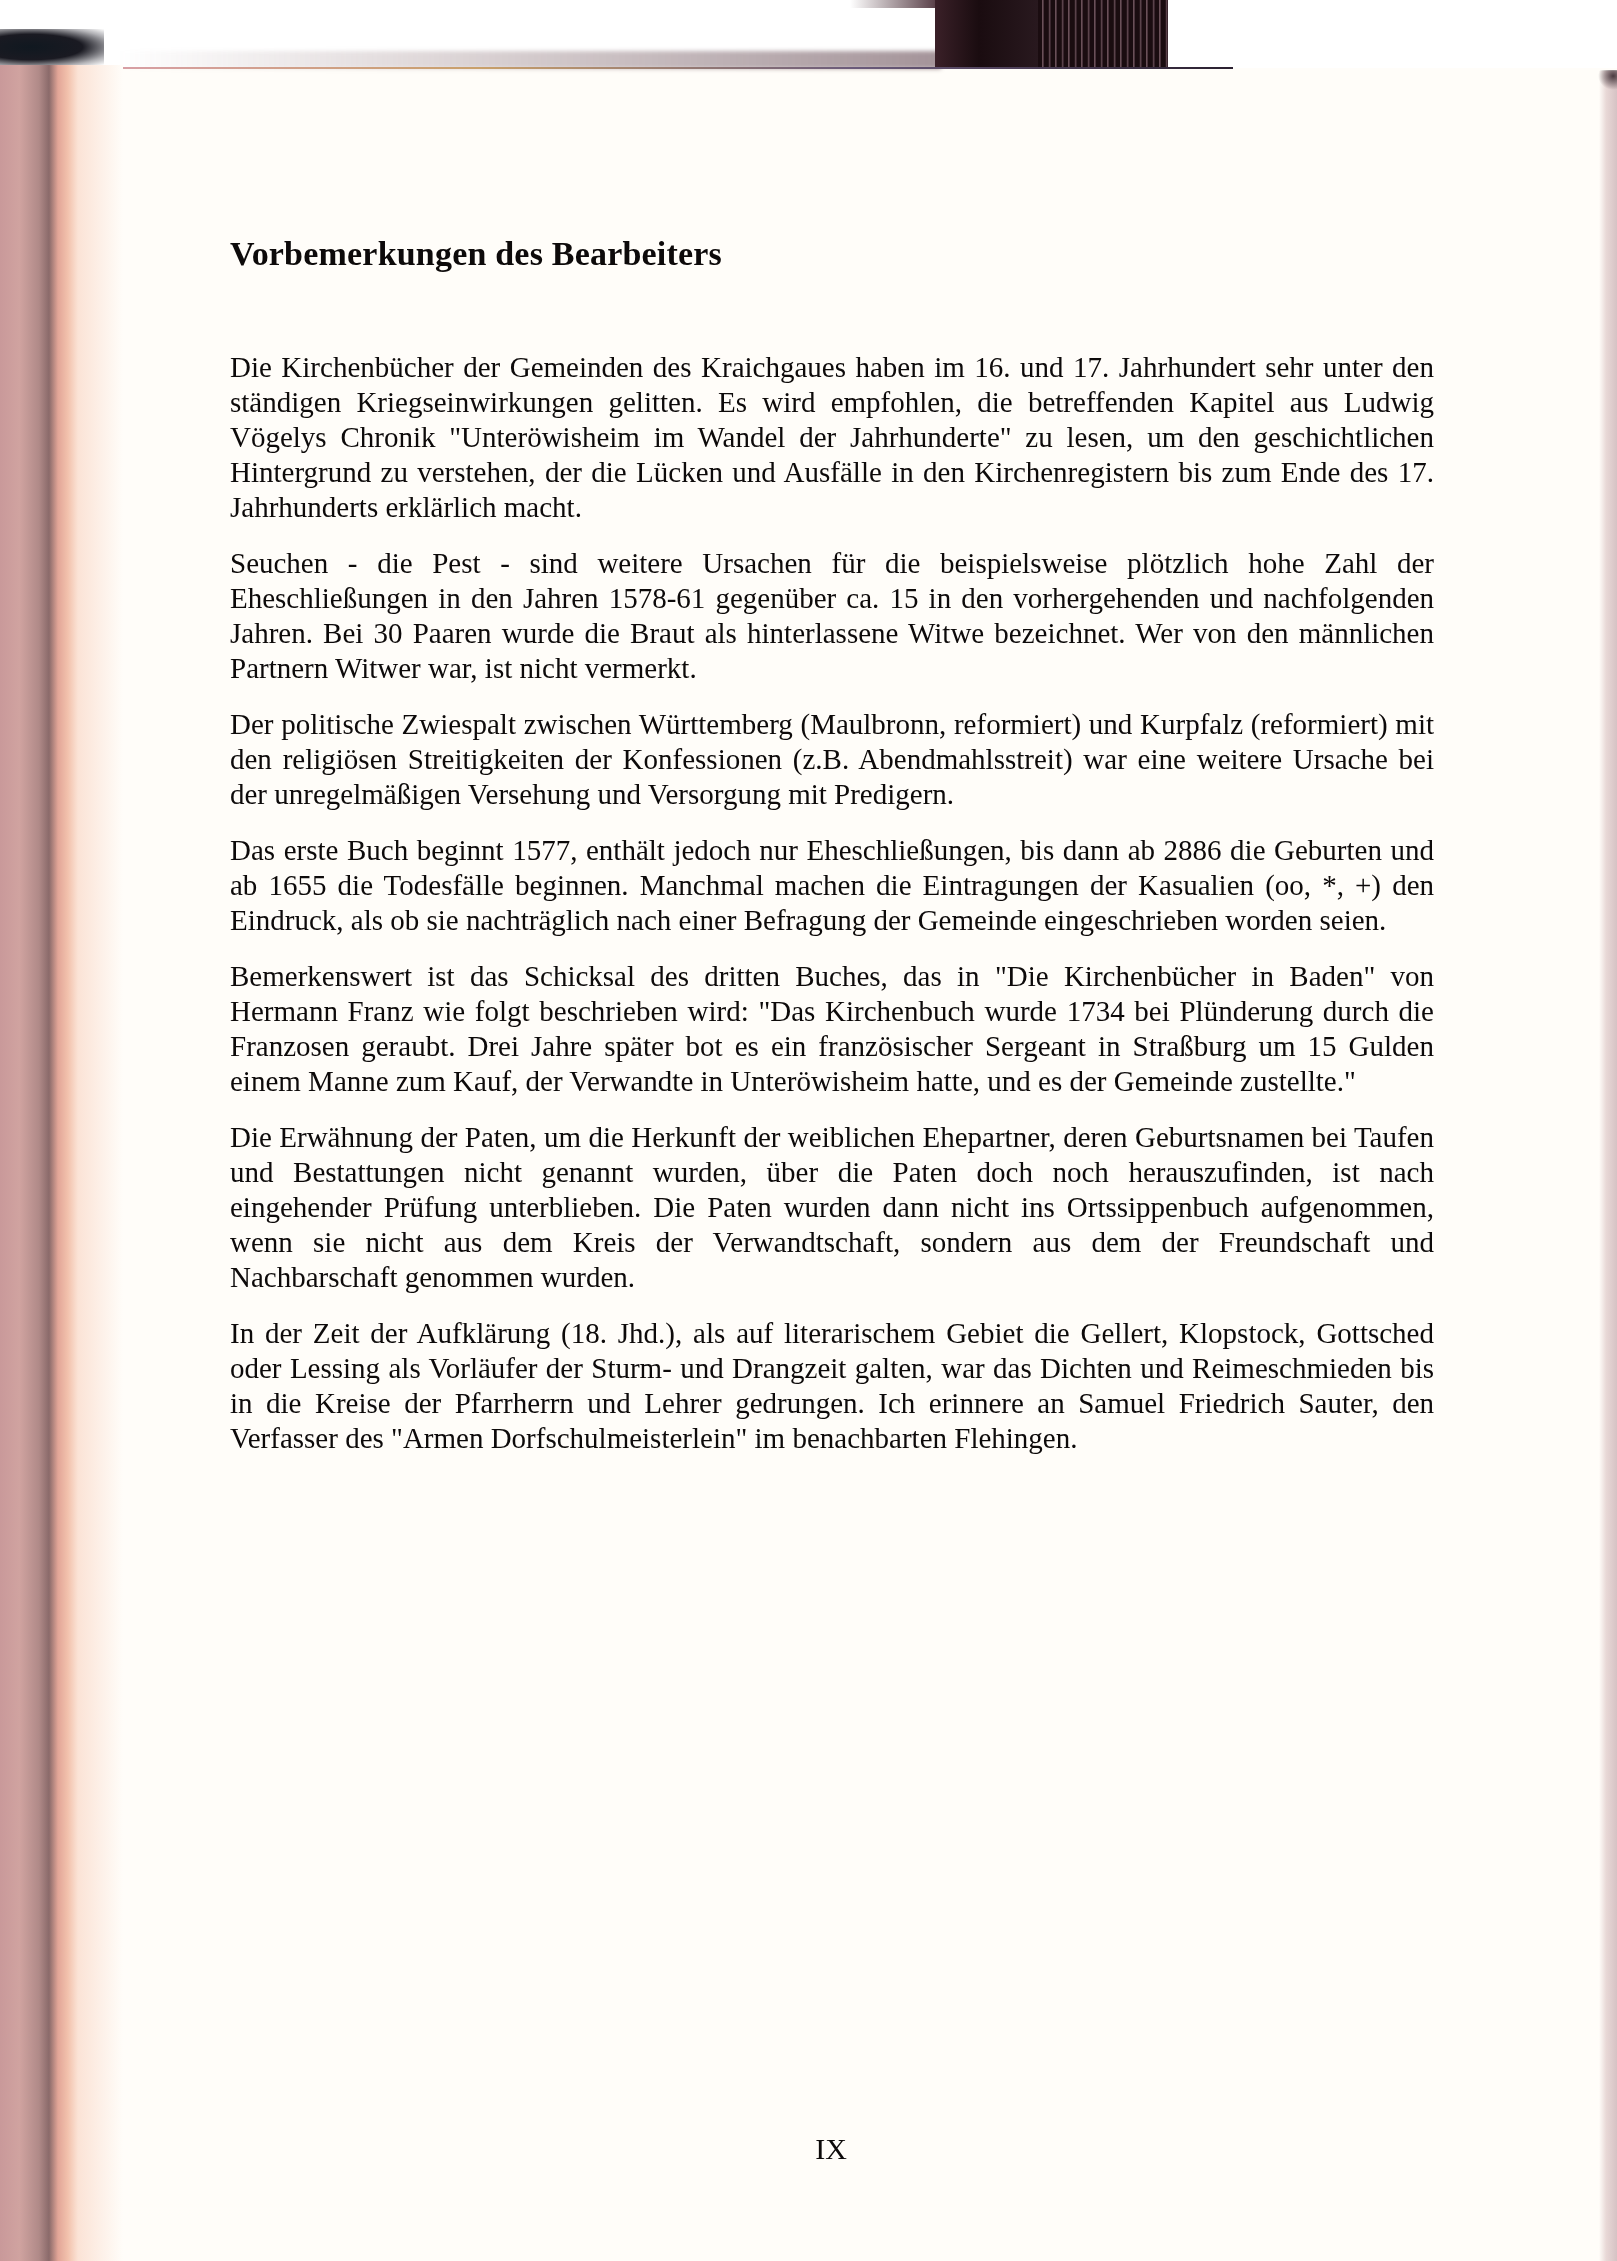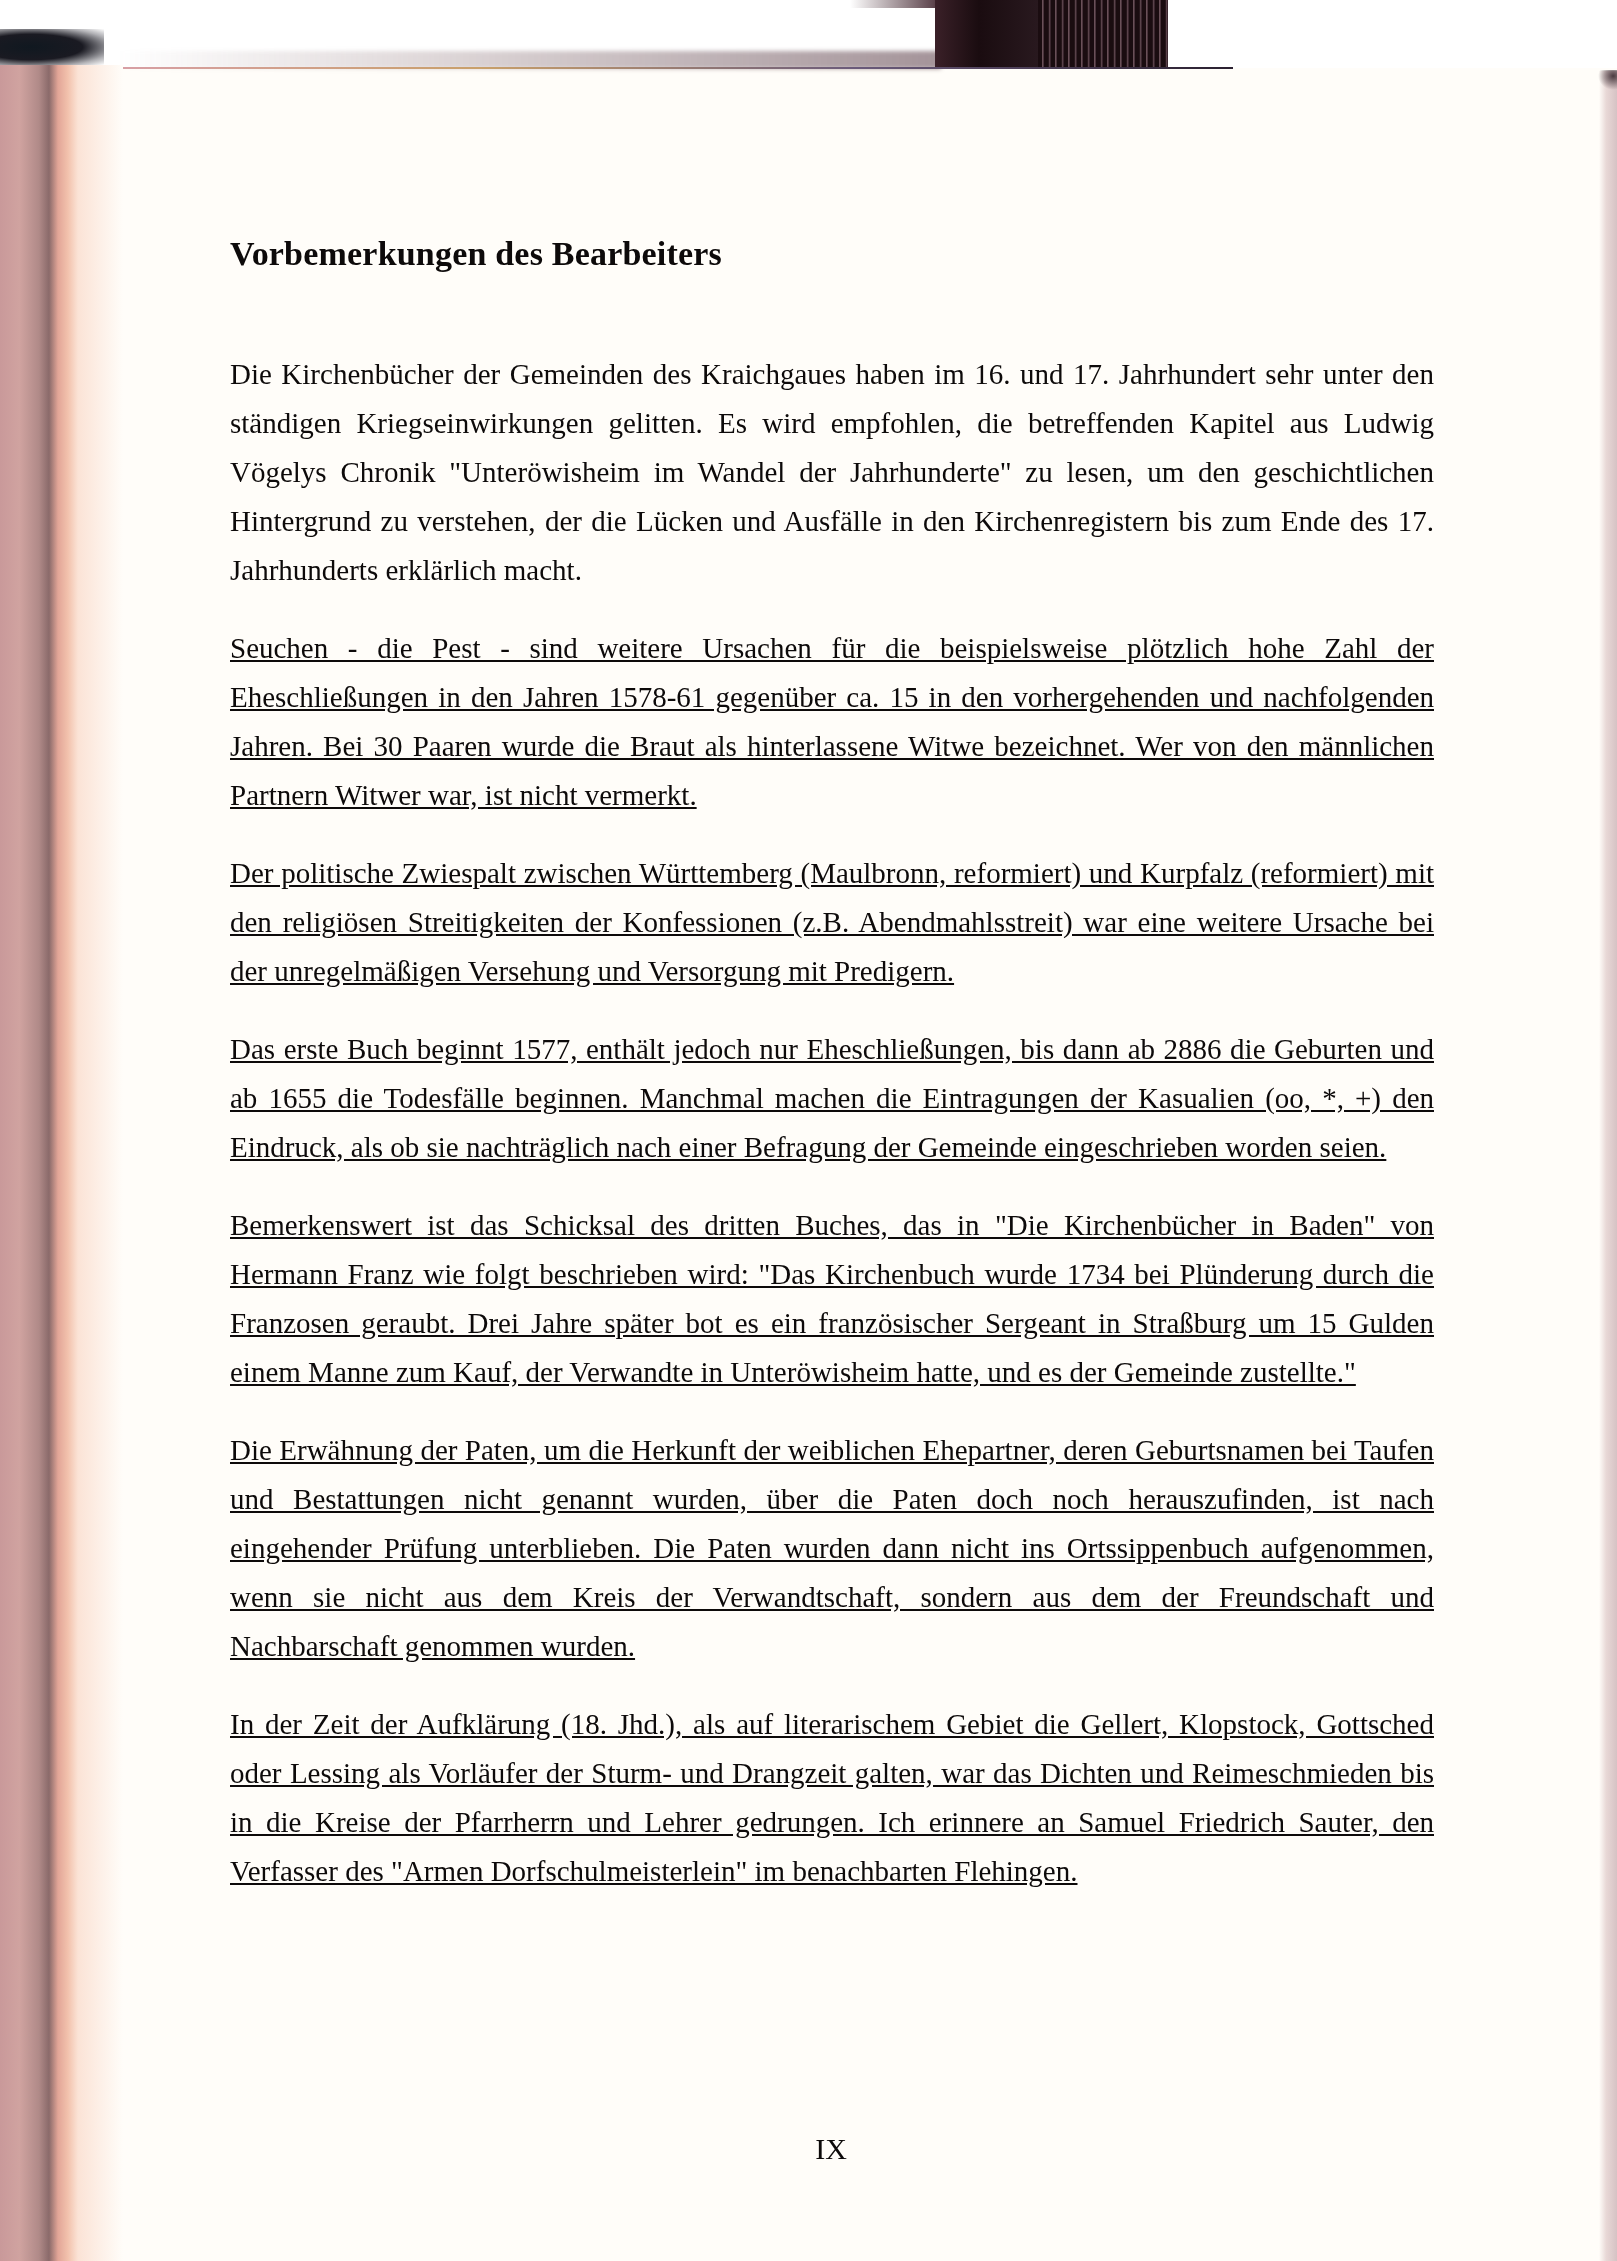--- a/index.html
+++ b/index.html
@@ -100,27 +100,26 @@
   }
   .body-text {
     position: absolute;
     left: 230px;
     top: 350px;
     width: 1204px;
   }
   .para {
     margin: 0;
     font-size: 29px;
-    line-height: 49px;
+    line-height: 35px;
     text-align: justify;
     text-align-last: left;
   }
   .para + .para {
-    margin-top: 29px;
-    text-decoration: underline;
+    margin-top: 21px;
   }
   .page-number {
     position: absolute;
     left: 766px;
     top: 2132px;
     width: 130px;
     text-align: center;
     font-size: 30px;
   }
 </style>

